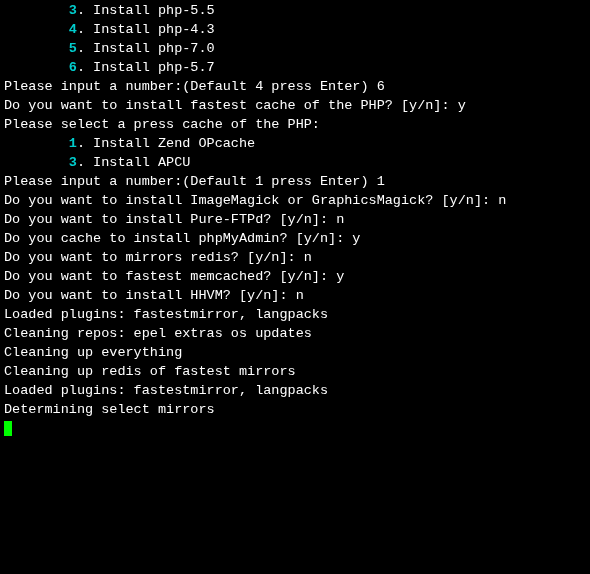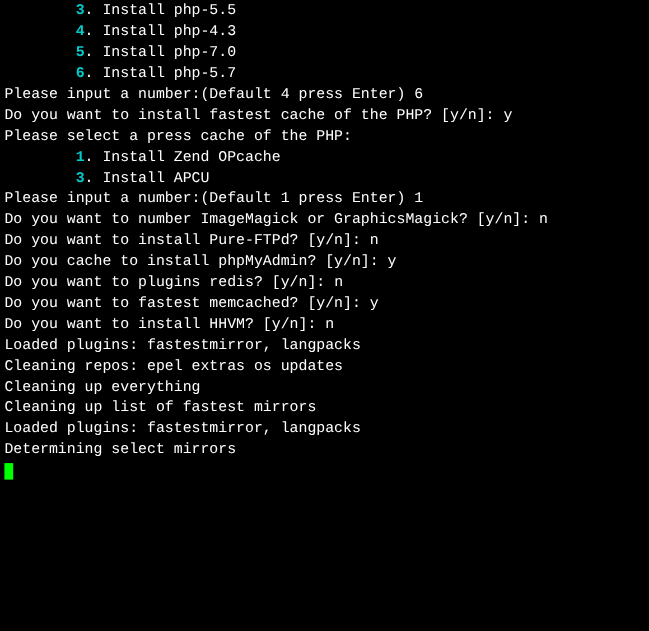--- a/index.html
+++ b/index.html
@@ -37,30 +37,30 @@
 <div class="line"><span>        </span><span class="item-num">5</span><span>. Install php-7.0</span></div>
 <div class="line"><span>        </span><span class="item-num">6</span><span>. Install php-5.7</span></div>
 <div class="line"><span>Please input a number:(Default 4 press Enter) </span><span>6</span></div>
 <div class="line"></div>
 <div class="line"><span>Do you want to install fastest cache of the PHP? [y/n]: </span><span>y</span></div>
 <div class="line">Please select a press cache of the PHP:</div>
 <div class="line"><span>        </span><span class="item-num">1</span><span>. Install Zend OPcache</span></div>
 <div class="line"><span>        </span><span class="item-num">3</span><span>. Install APCU</span></div>
 <div class="line"><span>Please input a number:(Default 1 press Enter) </span><span>1</span></div>
 <div class="line"></div>
-<div class="line"><span>Do you want to number ImageMagick or GraphicsMagick? [y/n]: </span><span>n</span></div>
+<div class="line"><span>Do you want to install ImageMagick or GraphicsMagick? [y/n]: </span><span>n</span></div>
 <div class="line"></div>
 <div class="line"><span>Do you want to install Pure-FTPd? [y/n]: </span><span>n</span></div>
 <div class="line"></div>
 <div class="line"><span>Do you cache to install phpMyAdmin? [y/n]: </span><span>y</span></div>
 <div class="line"></div>
-<div class="line"><span>Do you want to plugins redis? [y/n]: </span><span>n</span></div>
+<div class="line"><span>Do you want to mirrors redis? [y/n]: </span><span>n</span></div>
 <div class="line"></div>
 <div class="line"><span>Do you want to fastest memcached? [y/n]: </span><span>y</span></div>
 <div class="line"></div>
 <div class="line"><span>Do you want to install HHVM? [y/n]: </span><span>n</span></div>
 <div class="line">Loaded plugins: fastestmirror, langpacks</div>
 <div class="line">Cleaning repos: epel extras os updates</div>
 <div class="line">Cleaning up everything</div>
-<div class="line">Cleaning up list of fastest mirrors</div>
+<div class="line">Cleaning up redis of fastest mirrors</div>
 <div class="line">Loaded plugins: fastestmirror, langpacks</div>
 <div class="line">Determining select mirrors</div>
 <div class="line"><span class="cursor"></span></div>
 
 </body></html>

